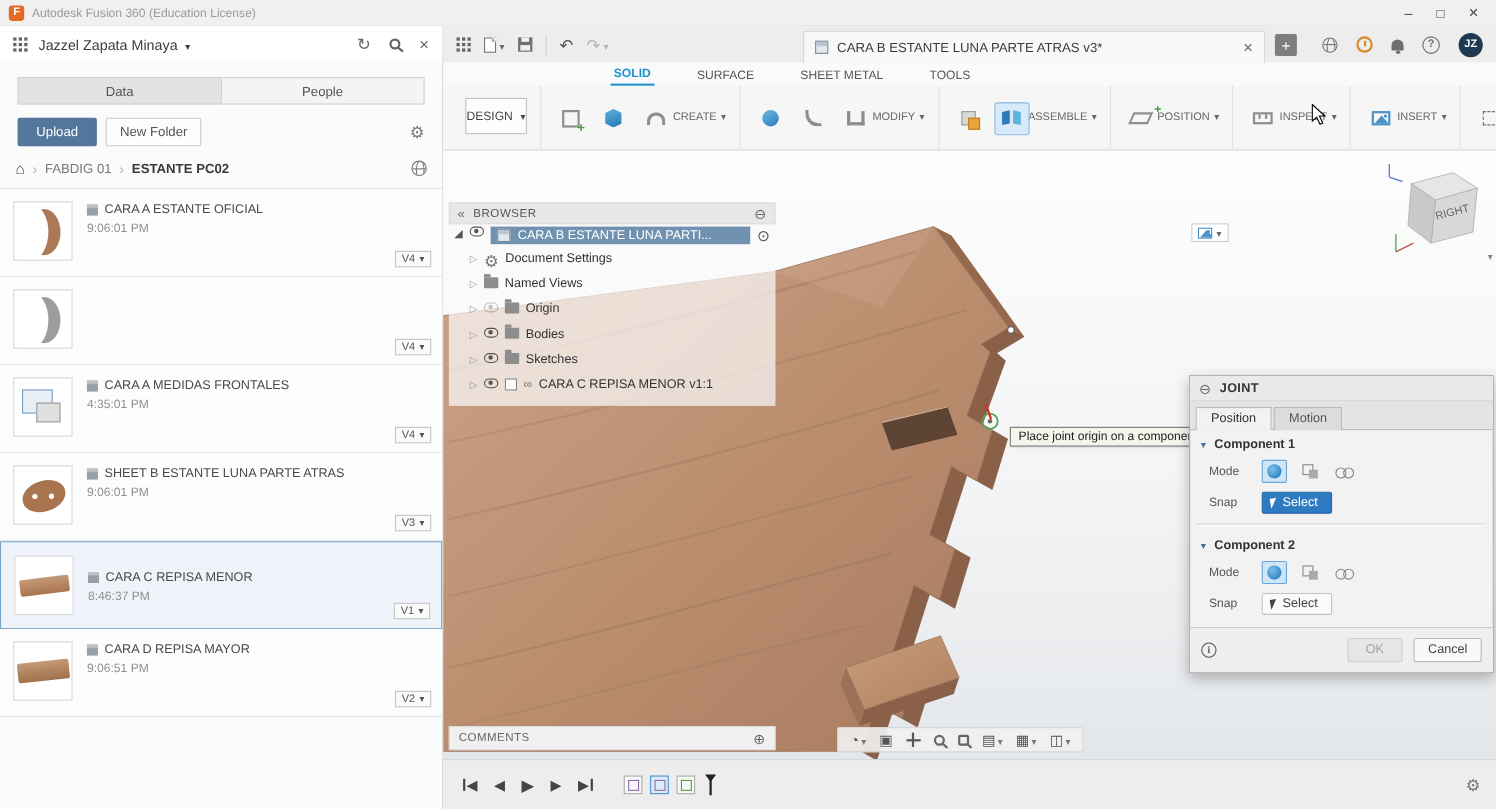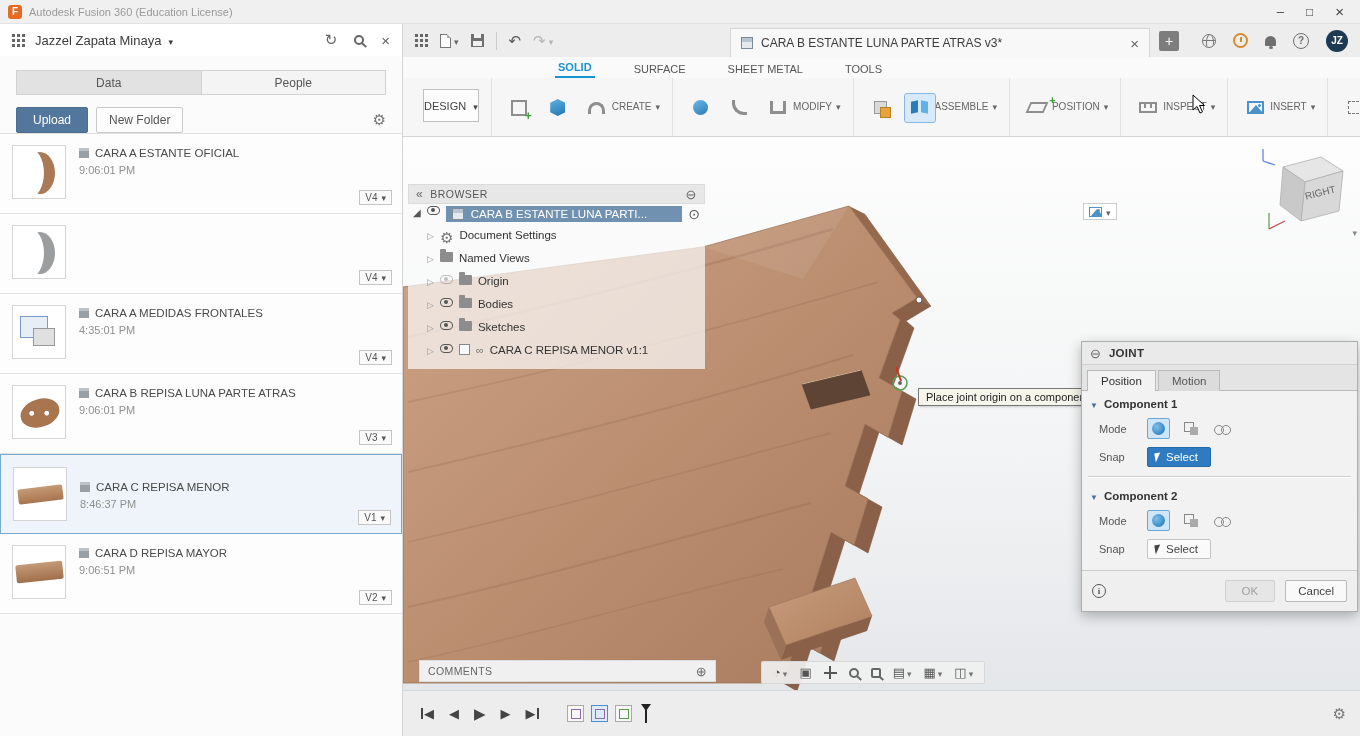--- a/index.html
+++ b/index.html
@@ -159,21 +159,21 @@
   #model{position:absolute;left:0;top:0;}
 
   #browser{position:absolute;left:5px;top:6px;width:297px;margin-top:41px;}
   .bheader{height:20px;background:#e7e7e7;display:flex;align-items:center;gap:7px;padding:0 7px;font-size:10.5px;color:#555;letter-spacing:.5px;border:1px solid #dcdcdc;}
   .bheader .circminus{margin-left:auto;}
   .btree{background:rgba(250,250,250,0.72);padding:2px 0;}
   .brow{height:23px;display:flex;align-items:flex-start;gap:6px;padding:0 5px;font-size:11.5px;color:#333;}
   .brow.child{padding-left:19px;}
   .rootlabel{flex:1;background:#7092b0;color:#fff;padding:2px 6px;display:flex;align-items:center;gap:7px;white-space:nowrap;overflow:hidden;}
 
-  #commentsbar{position:absolute;left:5px;top:523px;width:297px;height:22px;background:#f0f0f0;border:1px solid #ddd;display:flex;align-items:center;gap:6px;padding:0 8px;font-size:10.5px;color:#666;letter-spacing:.4px;margin-left:11px;}
+  #commentsbar{position:absolute;left:5px;top:523px;width:297px;height:22px;background:#f0f0f0;border:1px solid #ddd;display:flex;align-items:center;gap:6px;padding:0 8px;font-size:10.5px;color:#666;letter-spacing:.4px;}
   #commentsbar .circplus{margin-left:auto;}
 
   #navbar{position:absolute;left:358px;top:524px;height:23px;display:flex;align-items:center;gap:12px;padding:0 11px;background:rgba(240,240,240,0.92);border:1px solid #d8d8d8;border-radius:2px;}
   .nico{display:flex;align-items:center;gap:2px;color:#555;font-size:13px;}
   .nico .caret{color:#777;}
   .n-pan{width:13px;height:13px;background:linear-gradient(#555,#555) center/13px 2px no-repeat,linear-gradient(#555,#555) center/2px 13px no-repeat;}
 
   .canvas-widget{position:absolute;left:680px;top:66px;height:17px;background:rgba(255,255,255,.85);border:1px solid #ccc;display:flex;align-items:center;gap:4px;padding:0 5px;color:#4a92c8;font-size:11px;}
   .canvas-widget .caret{color:#666;}
 
@@ -252,20 +252,28 @@
   </div>
   <div class="dp-tabs">
     <div class="dp-tab active">Data</div>
     <div class="dp-tab">People</div>
   </div>
   <div class="dp-actions">
     <button class="btn-upload">Upload</button>
     <button class="btn-newfolder">New Folder</button>
     <span class="gear"></span>
   </div>
+  <div class="dp-breadcrumb">
+    <span class="homeico"></span>
+    <span class="chev"></span>
+    <span class="crumb">FABDIG 01</span>
+    <span class="chev"></span>
+    <span class="crumb crumb-current">ESTANTE PC02</span>
+    <span class="globeico" style="margin-left:auto;"></span>
+  </div>
   <div class="filelist">
     <div class="filecard">
       <div class="thumb th0"></div>
       <div class="fmeta">
         <div class="fname">
             <span class="tagico"></span>
             <span>CARA A ESTANTE OFICIAL</span>
           </div>
         <div class="ftime">9:06:01 PM</div>
       </div>
@@ -293,21 +301,21 @@
       <div class="fversion">
           <span>V4</span>
           <span class="caret"></span>
         </div>
     </div>
     <div class="filecard">
       <div class="thumb th3"></div>
       <div class="fmeta">
         <div class="fname">
             <span class="tagico"></span>
-            <span>CARA B REPISA LUNA PARTE ATRAS</span>
+            <span>SHEET B ESTANTE LUNA PARTE ATRAS</span>
           </div>
         <div class="ftime">9:06:01 PM</div>
       </div>
       <div class="fversion">
           <span>V3</span>
           <span class="caret"></span>
         </div>
     </div>
     <div class="filecard selected">
       <div class="thumb th4"></div>

